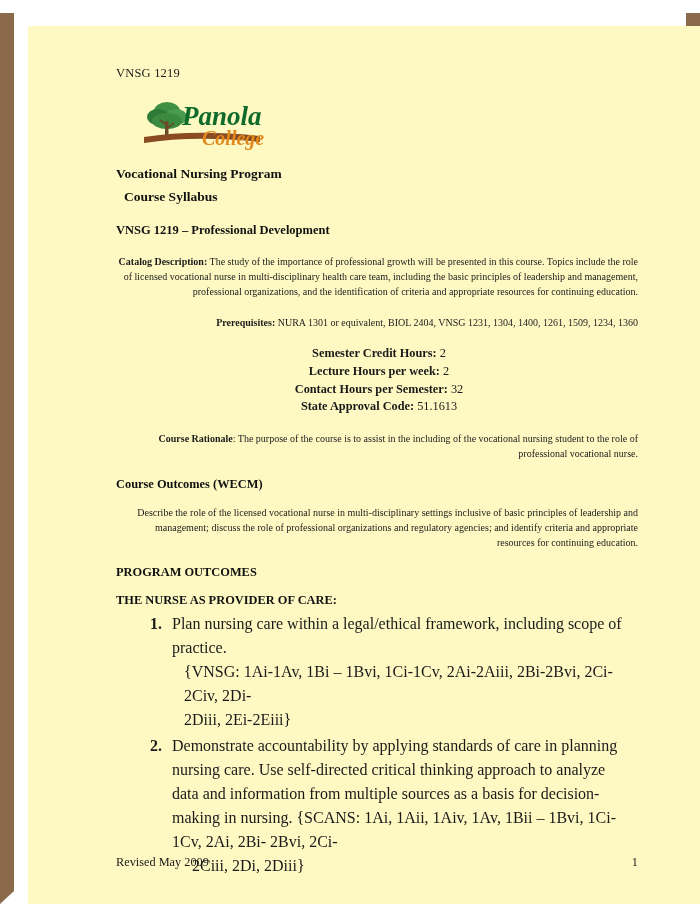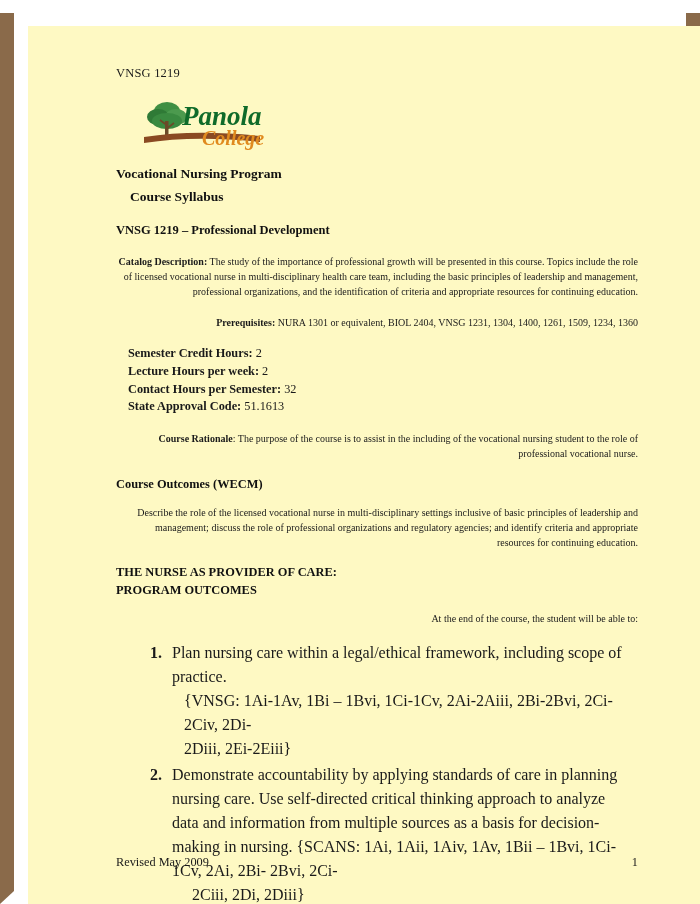--- a/index.html
+++ b/index.html
@@ -61,41 +61,42 @@
     font-size: 13.5px;
     font-weight: bold;
     color: #111;
     margin: 0 0 5px 0;
     line-height: 1.3;
   }
   h2.subtitle-line {
     font-size: 13.5px;
     font-weight: bold;
     color: #111;
-    margin: 0 0 18px 14px;
+    margin: 0 0 18px 8px;
     line-height: 1.3;
   }
   .course-head {
     font-size: 12.5px;
     font-weight: bold;
     color: #111;
     margin: 0 0 16px 0;
   }
   p.body {
     font-size: 10px;
     color: #1a1a1a;
     line-height: 1.52;
     margin: 0 0 15px 0;
     text-align: right;
   }
   .lbl {
     font-weight: bold;
   }
   .facts {
-    margin: 0 0 15px 12px;
+    margin: 0 0 15px 4px;
+    text-align: center;
   }
   .facts div {
     font-size: 12.3px;
     color: #1a1a1a;
     line-height: 1.45;
   }
   .section-head {
     font-size: 12.4px;
     font-weight: bold;
     color: #111;
@@ -202,24 +203,23 @@
 
     <p class="body">
       <span class="lbl">Course Rationale</span><span>:</span>
       <span>The purpose of the course is to assist in the including of the vocational nursing student to the role of professional vocational nurse.</span>
     </p>
 
     <div class="section-head">Course Outcomes (WECM)</div>
 
     <p class="body">Describe the role of the licensed vocational nurse in multi-disciplinary settings inclusive of basic principles of leadership and management; discuss the role of professional organizations and regulatory agencies; and identify criteria and appropriate resources for continuing education.</p>
 
+    <div class="section-head caps">PROGRAM OUTCOMES</div>
+
     <div class="section-head" style="margin-bottom:3px;">THE NURSE AS PROVIDER OF CARE:</div>
-
-    <div class="section-head caps">PROGRAM OUTCOMES</div>
-    <p class="body">At the end of the course, the student will be able to:</p>
 
     <ol class="outcomes">
       <li>
         <span>Plan nursing care within a legal/ethical framework, including scope of practice.</span>
         <span class="scans">{VNSG: 1Ai-1Av, 1Bi – 1Bvi, 1Ci-1Cv, 2Ai-2Aiii, 2Bi-2Bvi, 2Ci-2Civ, 2Di-</span>
         <span class="scans">2Diii,    2Ei-2Eiii}</span>
       </li>
       <li>
         <span>Demonstrate accountability by applying standards of care in planning nursing care. Use self-directed critical thinking approach to analyze data and information from multiple sources as a basis for decision-making in nursing. {SCANS: 1Ai, 1Aii, 1Aiv, 1Av, 1Bii – 1Bvi, 1Ci-1Cv, 2Ai, 2Bi- 2Bvi, 2Ci-</span>
         <span class="scans2">2Ciii, 2Di, 2Diii}</span>

